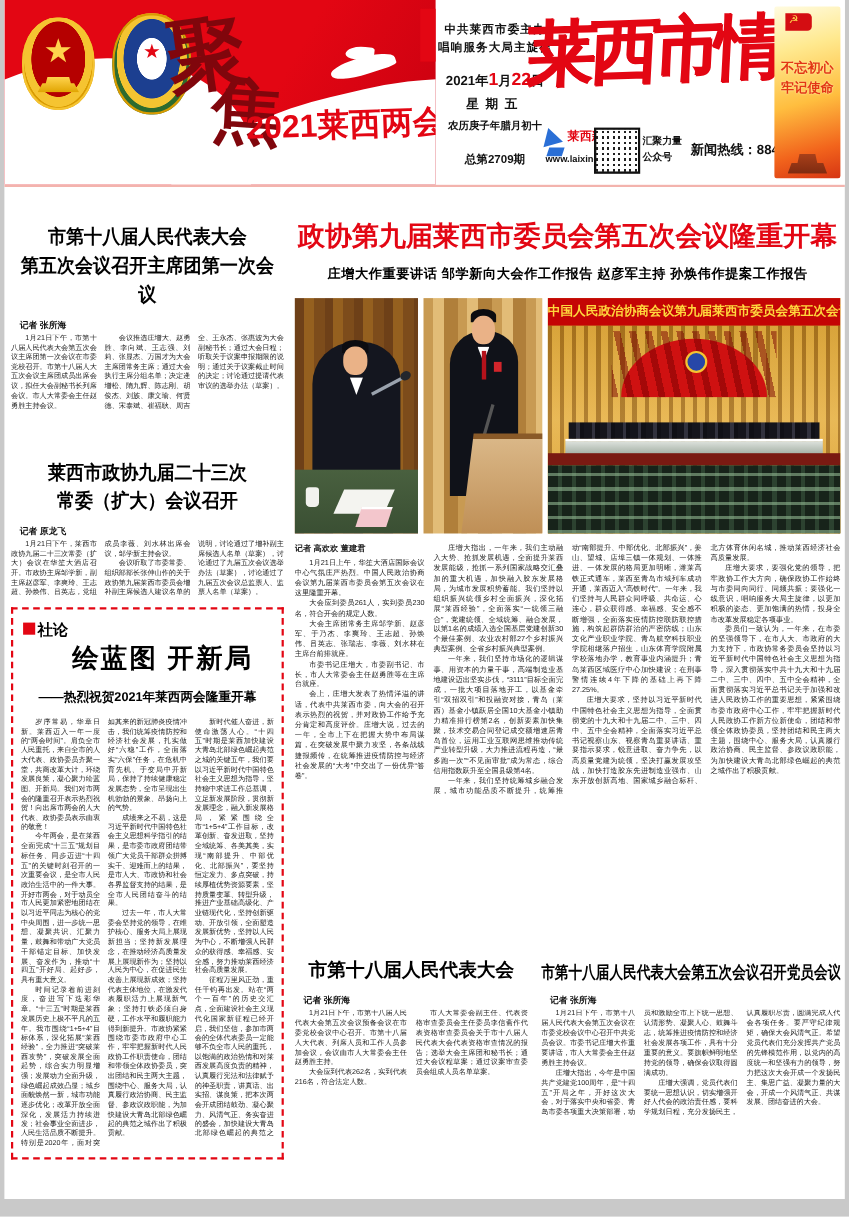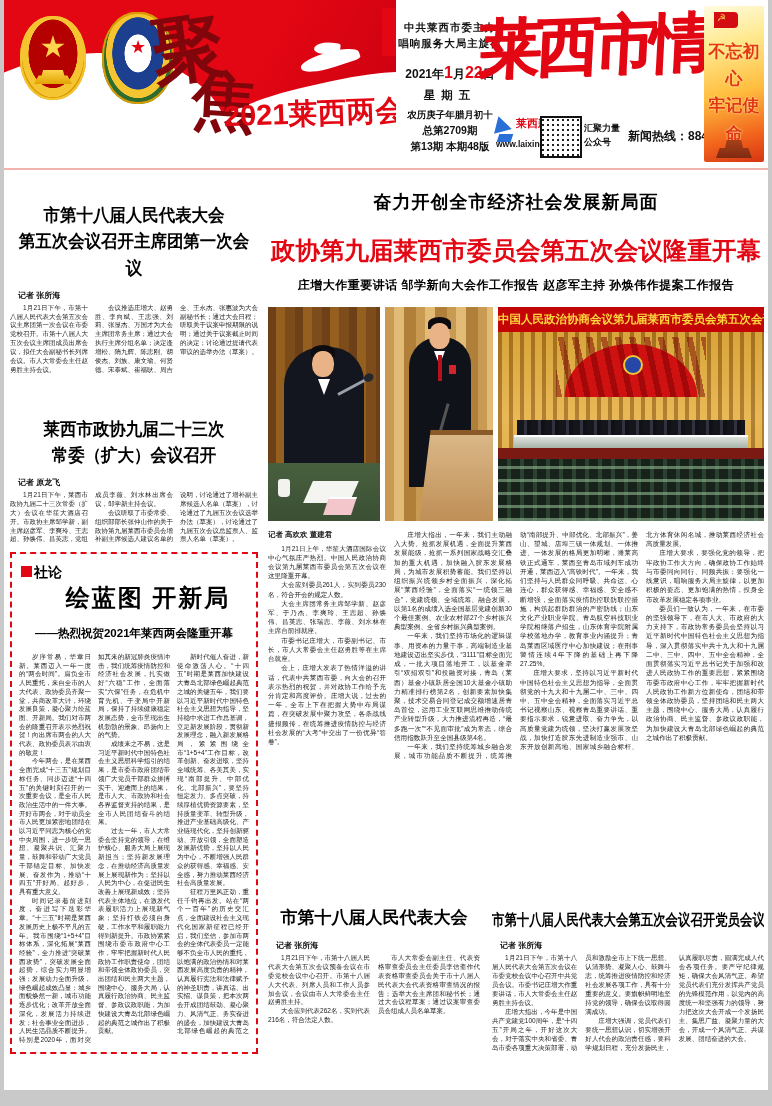--- a/index.html
+++ b/index.html
@@ -24,37 +24,37 @@
   .focus-c1{position:absolute;left:0;top:0;font-size:72px;line-height:1;transform:rotate(-8deg);}
   .focus-c2{position:absolute;left:40px;top:56px;font-size:64px;line-height:1;transform:rotate(4deg);}
   .year-slogan{position:absolute;left:220px;top:94px;font-size:29px;font-weight:900;color:#e30613;letter-spacing:0;transform:rotate(-2deg);white-space:nowrap;}
 
   .pub-block{position:absolute;left:394px;top:20px;width:104px;text-align:center;color:#111;}
   .pub-line{font-size:10.5px;font-weight:bold;letter-spacing:1px;line-height:1.5;}
   .date-line{margin-top:12px;font-size:12px;font-weight:bold;}
   .date-line .num{color:#e30613;font-size:16px;}
   .weekday{margin-top:5px;font-size:11.5px;font-weight:bold;letter-spacing:6px;}
   .lunar{margin-top:6px;font-size:9.5px;font-weight:bold;}
-  .issue{margin-top:2px;font-size:10.5px;font-weight:bold;}
+  .issue{margin-top:17px;font-size:10.5px;font-weight:bold;}
 
   .mast-title{position:absolute;left:474px;top:2px;width:236px;height:118px;color:#e30613;font-family:"Liberation Serif",serif;font-size:64px;font-weight:900;letter-spacing:-7px;white-space:nowrap;transform:rotate(-2deg) skewX(-5deg);text-shadow:1px 1px 0 #e30613;}
 
   .newsnet{position:absolute;left:492px;top:116px;width:86px;}
   .newsnet .glyph{position:absolute;left:0;top:2px;width:0;height:0;border-left:16px solid #2a6fd6;border-top:9px solid transparent;border-bottom:9px solid transparent;transform:rotate(14deg);}
   .newsnet .glyph2{position:absolute;left:2px;top:18px;width:14px;height:8px;background:#2a6fd6;transform:skewX(-18deg);}
   .newsnet .name{margin-left:20px;font-size:11px;font-weight:900;color:#e30613;white-space:nowrap;}
   .newsnet .url{margin-top:8px;font-size:8.5px;font-weight:bold;color:#111;white-space:nowrap;}
   .qr{position:absolute;left:536px;top:116px;width:38px;height:38px;border:2px solid #111;background:repeating-linear-gradient(0deg,#111 0 2px,#fff 2px 5px),repeating-linear-gradient(90deg,#111 0 2px,#fff 2px 5px);background-blend-mode:screen;}
   .qr-caption{position:absolute;left:580px;top:122px;font-size:9px;font-weight:bold;line-height:1.5;color:#111;}
   .hotline{position:absolute;left:624px;top:128px;font-size:12px;font-weight:900;color:#111;white-space:nowrap;}
 
   .slogan-banner{position:absolute;left:700px;top:6px;width:60px;height:156px;border-radius:2px;background:linear-gradient(165deg,#fffbe0 0%,#ffe98f 25%,#ffbe3f 55%,#f2641c 82%,#d63513 100%);overflow:hidden;}
   .party-flag{position:absolute;left:10px;top:6px;width:24px;height:16px;background:#d40d12;border-radius:0 4px 4px 0;}
   .party-flag:after{content:"☭";position:absolute;left:3px;top:0px;color:#ffd34d;font-size:10px;}
-  .slogan-text{position:absolute;left:0;right:0;top:32px;text-align:center;font-size:17px;font-weight:900;color:#e33614;line-height:1.6;text-shadow:0 0 2px #ffe98f,0 0 1px #fff3c0;}
+  .slogan-text{position:absolute;left:0;right:0;top:46px;text-align:center;font-size:12px;font-weight:900;color:#e33614;line-height:1.6;text-shadow:0 0 2px #ffe98f,0 0 1px #fff3c0;}
   .gate2{position:absolute;left:12px;bottom:4px;width:36px;height:18px;background:linear-gradient(#a8401a,#7e2a10);clip-path:polygon(0 100%,10% 45%,25% 45%,30% 0,70% 0,75% 45%,90% 45%,100% 100%);}
   .header-rule{position:absolute;left:0;top:168px;width:764px;height:2px;background:#f3b3ad;}
 
   
   .left-col{position:absolute;left:6px;top:180px;width:248px;}
   .l-title{margin-top:22px;text-align:center;font-size:17.5px;font-weight:900;line-height:1.5;color:#000;transform:scaleX(.94);}
   .byline{margin:9px 0 3px 8px;font-size:8px;font-weight:bold;color:#111;}
   .small-body{font-size:6.5px;line-height:1.36;text-align:justify;column-count:3;column-gap:7px;height:96px;overflow:hidden;color:#222;}
   .small-body p, .ed-body p{margin:0;text-indent:2em;}
   .l2-title{margin-top:16px;}
@@ -219,21 +219,20 @@
           <p>时间记录着前进刻度，奋进写下迭彩华章。“十三五”时期是莱西发展历史上极不平凡的五年。我市围绕“1+5+4”目标体系，深化拓展“莱西经验”，全力推进“突破莱西攻势”，突破发展全面起势，综合实力明显增强；发展动力全面升级，绿色崛起成效凸显；城乡面貌焕然一新，城市功能逐步优化；改革开放全面深化，发展活力持续迸发；社会事业全面进步，人民生活品质不断提升。特别是2020年，面对突如其来的新冠肺炎疫情冲击，我们统筹疫情防控和经济社会发展，扎实做好“六稳”工作，全面落实“六保”任务，在危机中育先机、于变局中开新局，保持了持续健康稳定发展态势，全市呈现出生机勃勃的景象、昂扬向上的气势。</p>
           <p>成绩来之不易，这是习近平新时代中国特色社会主义思想科学指引的结果，是市委市政府团结带领广大党员干部群众拼搏实干、迎难而上的结果，是市人大、市政协和社会各界监督支持的结果，是全市人民团结奋斗的结果。</p>
           <p>过去一年，市人大常委会坚持党的领导，在维护核心、服务大局上展现新担当；坚持新发展理念，在推动经济高质量发展上展现新作为；坚持以人民为中心，在促进民生改善上展现新成效；坚持代表主体地位，在激发代表履职活力上展现新气象；坚持打铁必须自身硬，工作水平和履职能力得到新提升。市政协紧紧围绕市委市政府中心工作，牢牢把握新时代人民政协工作职责使命，团结和带领全体政协委员，突出团结和民主两大主题，围绕中心、服务大局，认真履行政治协商、民主监督、参政议政职能，为加快建设大青岛北部绿色崛起的典范之城作出了积极贡献。</p>
           <p>新时代催人奋进，新使命激荡人心。“十四五”时期是莱西加快建设大青岛北部绿色崛起典范之城的关键五年，我们要以习近平新时代中国特色社会主义思想为指导，坚持稳中求进工作总基调，立足新发展阶段，贯彻新发展理念，融入新发展格局，紧紧围绕全市“1+5+4”工作目标，改革创新、奋发进取，坚持全域统筹、各美其美，实现“南部提升、中部优化、北部振兴”，要坚持恒定发力、多点突破，持续厚植优势资源要素，坚持质量变革、转型升级，推进产业基础高级化、产业链现代化，坚持创新驱动、开放引领，全面塑造发展新优势，坚持以人民为中心，不断增强人民群众的获得感、幸福感、安全感，努力推动莱西经济社会高质量发展。</p>
           <p>征程万里风正劲，重任千钧再出发。站在“两个一百年”的历史交汇点，全面建设社会主义现代化国家新征程已经开启，我们坚信，参加市两会的全体代表委员一定能够不负全市人民的重托，以饱满的政治热情和对莱西发展高度负责的精神，认真履行宪法和法律赋予的神圣职责，讲真话、出实招、谋良策，把本次两会开成团结鼓劲、凝心聚力、风清气正、务实奋进的盛会，加快建设大青岛北部绿色崛起的典范之城，以更加优异的成绩庆祝建党100周年。</p>
         </div>
     </div>
   </div>
 
   <div class="right-col">
-    <div class="kicker">奋力开创全市经济社会发展新局面</div>
     <div class="headline">政协第九届莱西市委员会第五次会议隆重开幕</div>
     <div class="subhead">庄增大作重要讲话 邹学新向大会作工作报告 赵彦军主持 孙焕伟作提案工作报告</div>
 
     <div class="photos">
       <div class="ph ph1">
         <div class="p1-person"></div>
         <div class="p1-hair"></div>
         <div class="p1-face"></div>
         <div class="p1-shirt"></div>
         <div class="p1-mic"></div>

